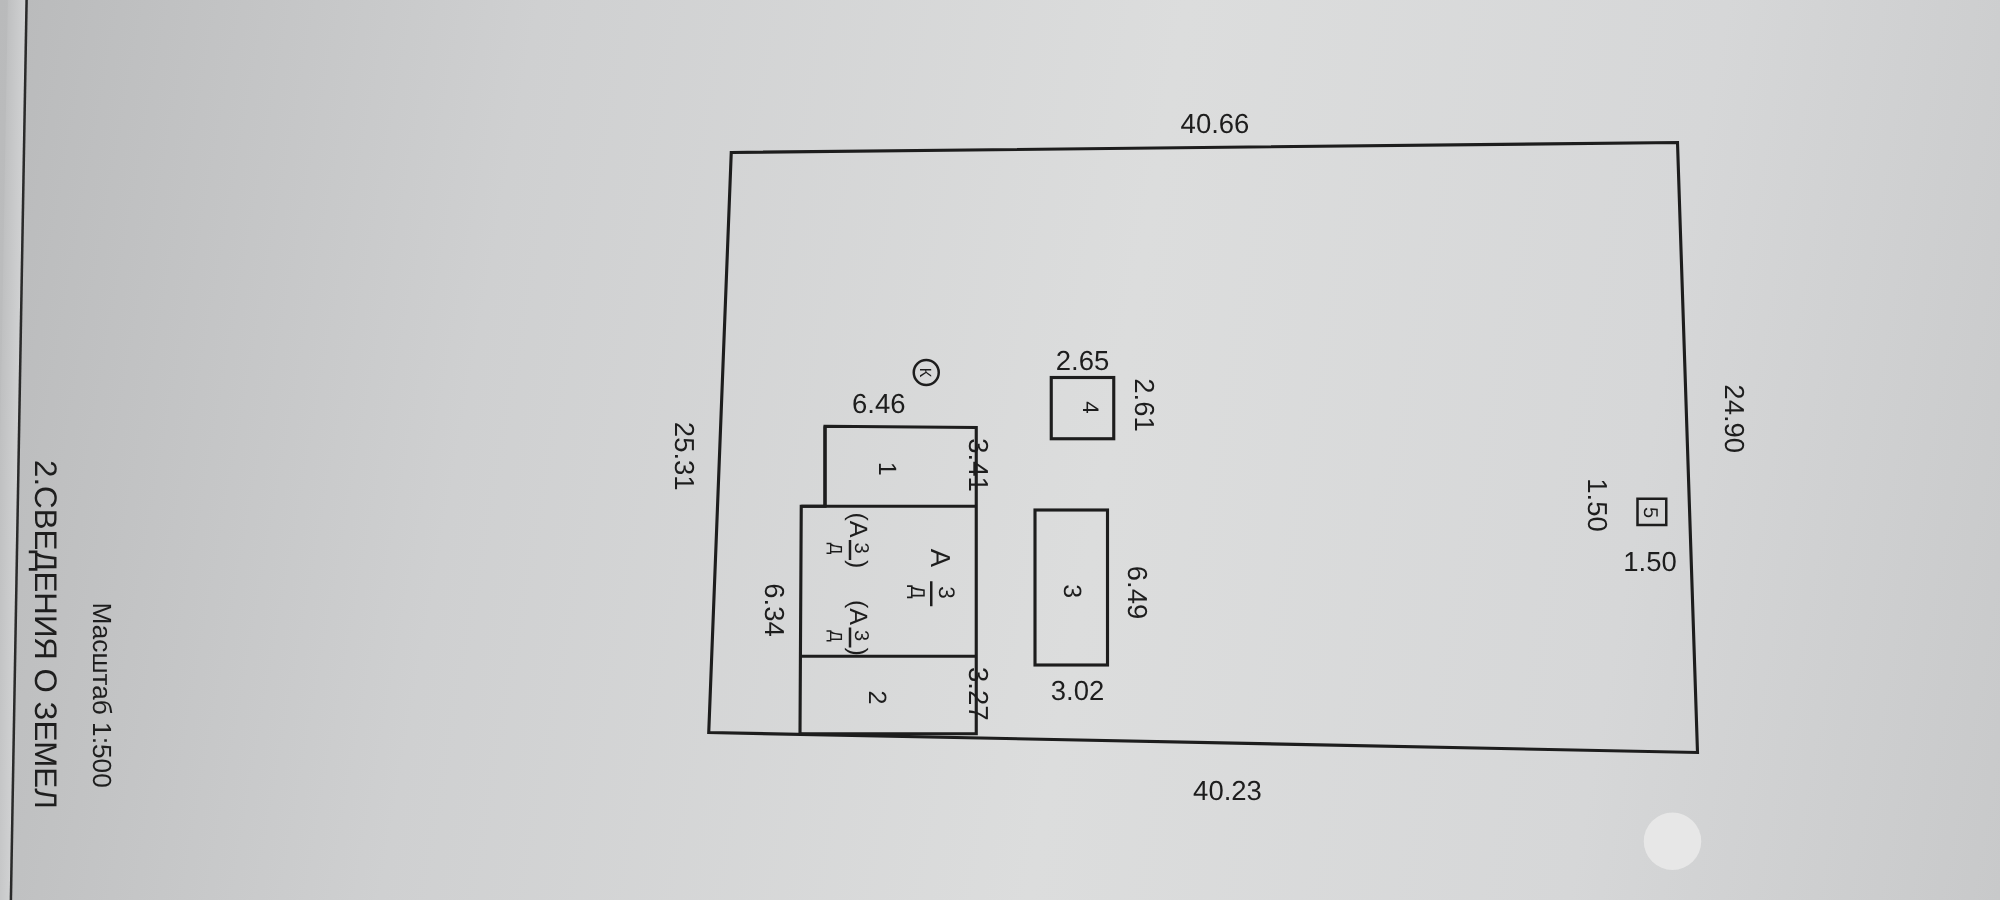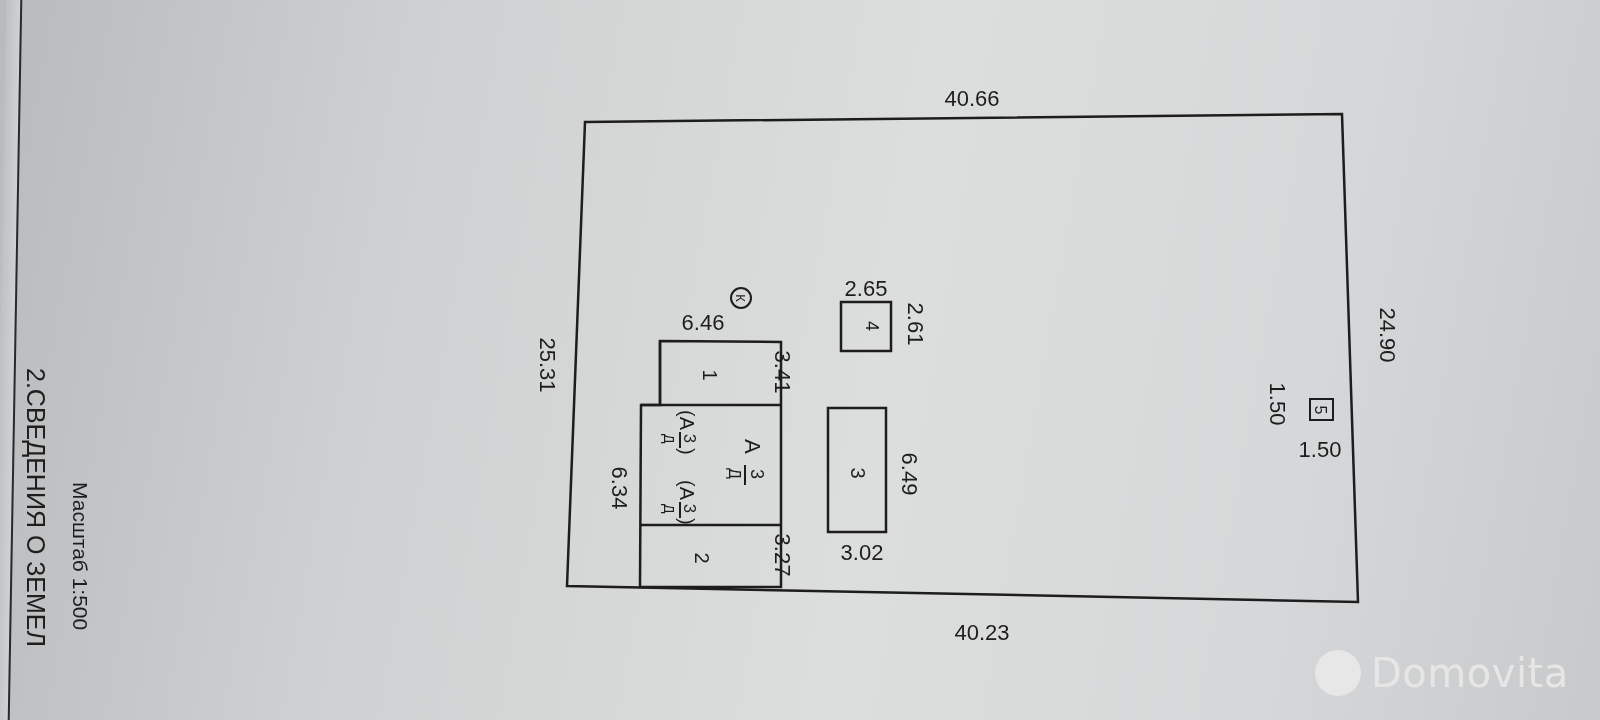--- a/index.html
+++ b/index.html
@@ -91,14 +91,13 @@
   <text class="lbl" font-size="16" text-anchor="middle" transform="translate(1315,410) rotate(90)">5</text>
   <text class="lbl" font-size="22" text-anchor="middle" transform="translate(1270,404) rotate(90)">1.50</text>
   <text class="lbl" x="1320" y="457" font-size="22" text-anchor="middle">1.50</text>
 </svg>
 
 <div class="side-text" style="left:92px; top:482px; transform:rotate(90deg); font-size:21px;">Масштаб 1:500</div>
 <div class="side-text" style="left:50px; top:368px; transform:rotate(90deg); font-size:25px;">2.СВЕДЕНИЯ О ЗЕМЕЛ</div>
 
 <div class="watermark">
   <div class="wm-dot"></div>
-  <div class="wm-text">Domovita</div>
 </div>
 
 </body></html>

